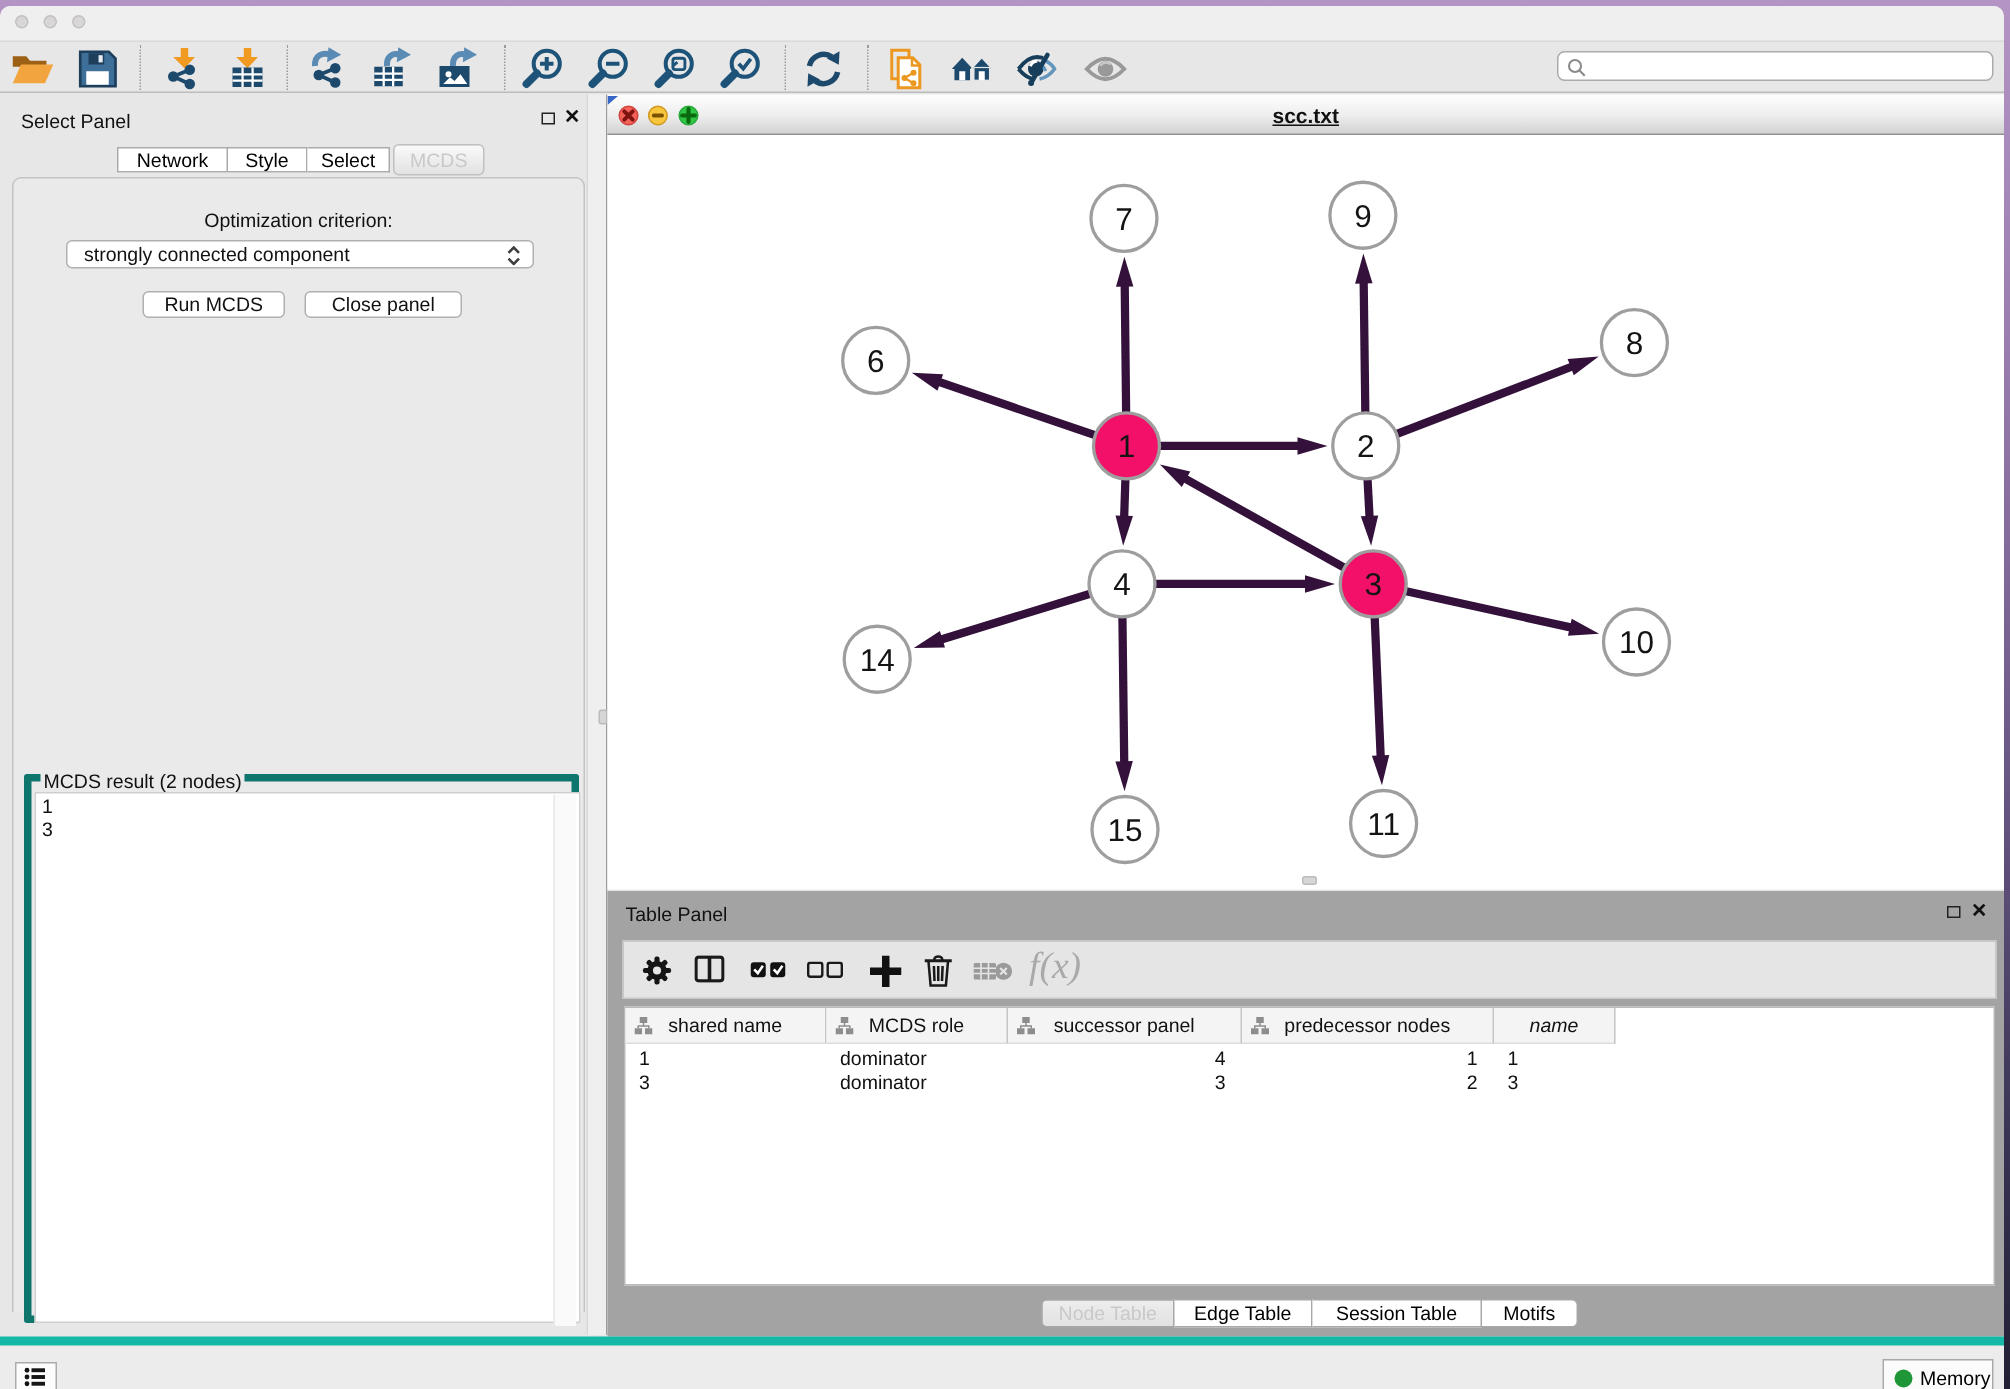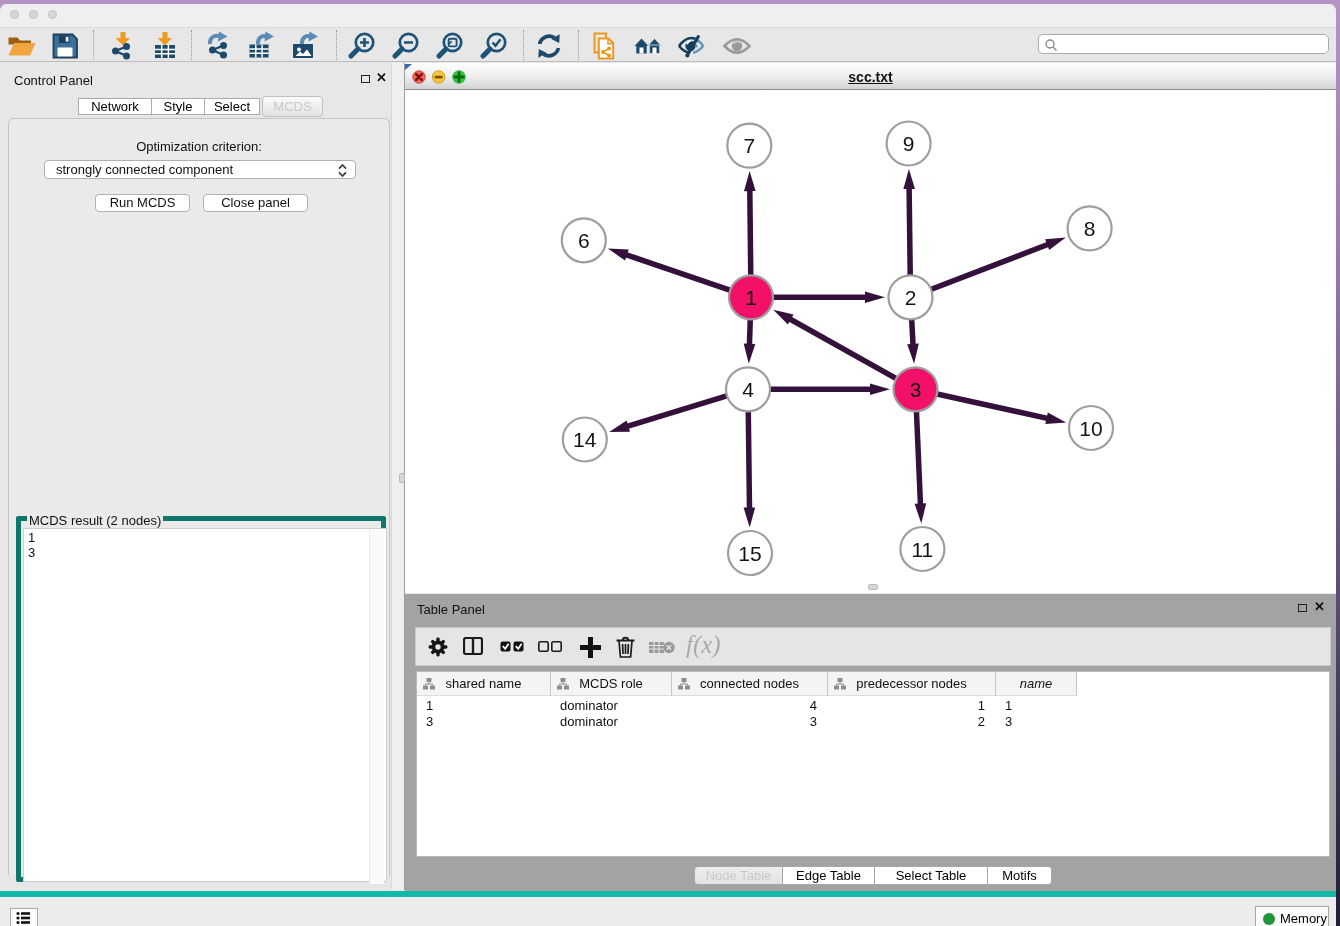--- a/index.html
+++ b/index.html
@@ -188,21 +188,21 @@
       </svg>
     <div id="searchbox">
         <svg style="position:absolute;left:5px;top:3px;" width="14" height="14" viewBox="0 0 14 14">
           <circle cx="6" cy="6" r="4" fill="none" stroke="#8a8a8a" stroke-width="1.4"></circle>
           <path d="M9 9 l3.5 3.5" stroke="#8a8a8a" stroke-width="1.4"></path>
         </svg>
       </div>
   </div>
   <div id="main">
     <div id="cpanel">
-      <div id="cpTitle">Control Panel</div>
+      <div id="cpTitle">Select Panel</div>
       <div class="abs" style="left:361px;top:12px;width:9px;height:8px;border:1.5px solid #222;"></div>
       <div class="abs" style="left:376px;top:7px;font-size:13px;font-weight:bold;color:#111;">✕</div>
       <div class="tabrow">
         <div class="tab" style="left:78px;width:74px;border-left:1px solid #ababab;">Network</div>
         <div class="tab" style="left:152px;width:53px;">Style</div>
         <div class="tab" style="left:205px;width:55px;">Select</div>
         <div class="tabsel" style="left:262px;width:61px;">MCDS</div>
       </div>
       <div id="cpContent">
         <div id="optlabel">Optimization criterion:</div>
@@ -395,21 +395,21 @@
               </div>
             <div class="thcell" style="left:255px;width:156px;">
                 <svg class="th-ic" width="12" height="12" viewBox="0 0 12 12" style="position:absolute;left:6px;top:6px">
                   <g fill="#8d8d8d">
                     <rect x="3.5" y="0" width="5" height="4"></rect>
                     <rect x="0" y="7.5" width="5" height="4"></rect>
                     <rect x="7" y="7.5" width="5" height="4"></rect>
                     <path d="M6 4 v2 M2.5 7.5 v-1.5 h7 v1.5" stroke="#8d8d8d" fill="none"></path>
                   </g>
                 </svg>
-                <div class="thlabel">connected nodes</div>
+                <div class="thlabel">successor panel</div>
               </div>
             <div class="thcell" style="left:411px;width:168px;">
                 <svg class="th-ic" width="12" height="12" viewBox="0 0 12 12" style="position:absolute;left:6px;top:6px">
                   <g fill="#8d8d8d">
                     <rect x="3.5" y="0" width="5" height="4"></rect>
                     <rect x="0" y="7.5" width="5" height="4"></rect>
                     <rect x="7" y="7.5" width="5" height="4"></rect>
                     <path d="M6 4 v2 M2.5 7.5 v-1.5 h7 v1.5" stroke="#8d8d8d" fill="none"></path>
                   </g>
                 </svg>
@@ -430,21 +430,21 @@
             <div class="tcell" style="left:9px;">3</div>
             <div class="tcell" style="left:143px;">dominator</div>
             <div class="tcell" style="left:320px;width:80px;text-align:right;">3</div>
             <div class="tcell" style="left:490px;width:78px;text-align:right;">2</div>
             <div class="tcell" style="left:588px;">3</div>
           </div>
         </div>
         <div class="btabs">
           <div class="btab" style="left:289px;width:89px;border-left:1px solid #a8a8a8;border-radius:4px 0 0 4px;background:linear-gradient(#ededed,#e2e2e2);color:#c9c9c9;">Node Table</div>
           <div class="btab" style="left:378px;width:92px;">Edge Table</div>
-          <div class="btab" style="left:470px;width:113px;">Select Table</div>
+          <div class="btab" style="left:470px;width:113px;">Session Table</div>
           <div class="btab" style="left:583px;width:64px;border-radius:0 4px 4px 0;">Motifs</div>
         </div>
       </div>
     </div>
   </div>
   <div id="statusbar">
     <div id="listbtn">
       <svg width="26" height="18" viewBox="0 0 26 18">
           <g fill="#151515">
             <circle cx="7" cy="4.5" r="1.6"></circle>

